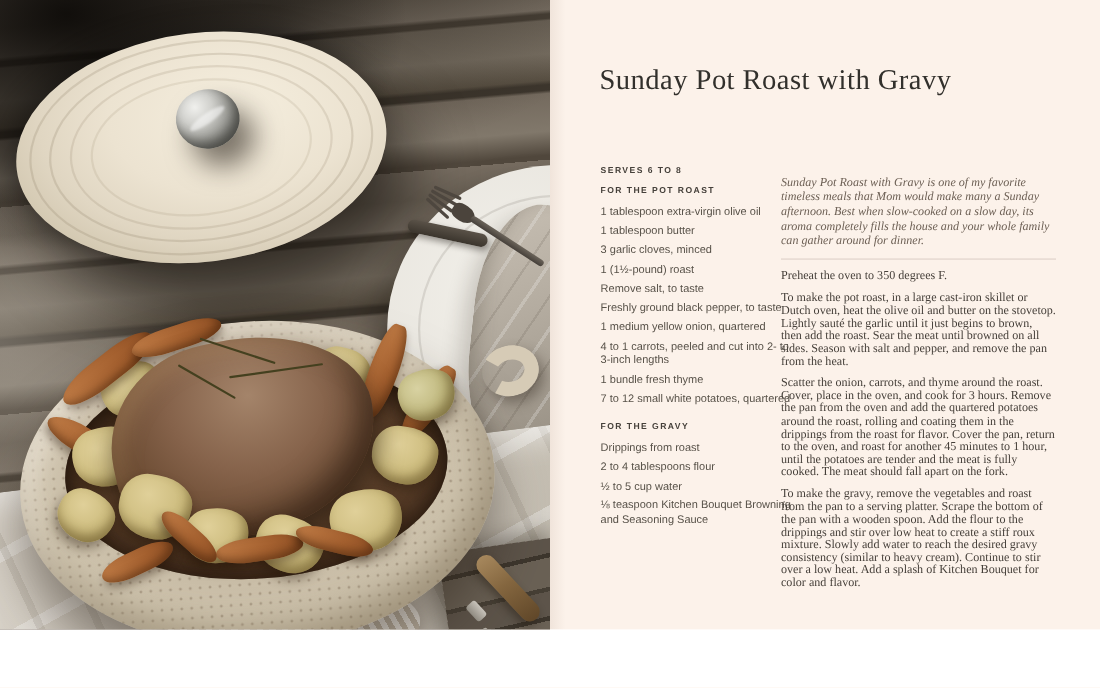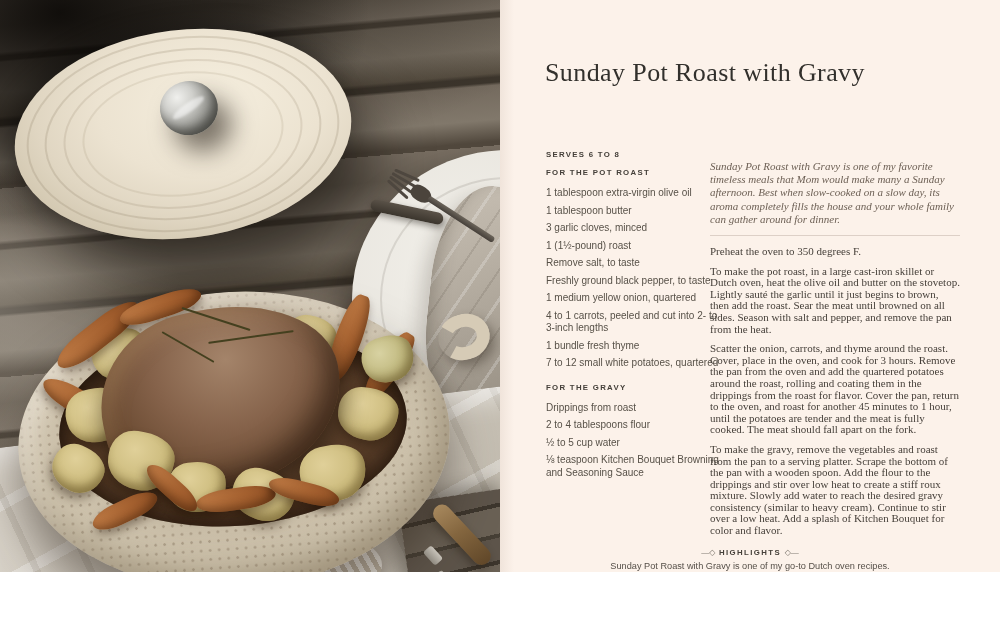--- a/index.html
+++ b/index.html
@@ -284,25 +284,17 @@
     <div class="main-col">
       <p class="intro">Sunday Pot Roast with Gravy is one of my favorite timeless meals that Mom would make many a Sunday afternoon. Best when slow-cooked on a slow day, its aroma completely fills the house and your whole family can gather around for dinner.</p>
       <hr class="divider">
       <p class="para">Preheat the oven to 350 degrees F.</p>
       <p class="para">To make the pot roast, in a large cast-iron skillet or Dutch oven, heat the olive oil and butter on the stovetop. Lightly sauté the garlic until it just begins to brown, then add the roast. Sear the meat until browned on all sides. Season with salt and pepper, and remove the pan from the heat.</p>
       <p class="para">Scatter the onion, carrots, and thyme around the roast. Cover, place in the oven, and cook for 3 hours. Remove the pan from the oven and add the quartered potatoes around the roast, rolling and coating them in the drippings from the roast for flavor. Cover the pan, return to the oven, and roast for another 45 minutes to 1 hour, until the potatoes are tender and the meat is fully cooked. The meat should fall apart on the fork.</p>
       <p class="para">To make the gravy, remove the vegetables and roast from the pan to a serving platter. Scrape the bottom of the pan with a wooden spoon. Add the flour to the drippings and stir over low heat to create a stiff roux mixture. Slowly add water to reach the desired gravy consistency (similar to heavy cream). Continue to stir over a low heat. Add a splash of Kitchen Bouquet for color and flavor.</p>
     </div>
 
 
-    <div class="highlights">
-      <div class="h-head">
-        <span class="ornament">—◇</span>
-        <span>HIGHLIGHTS</span>
-        <span class="ornament">◇—</span>
-      </div>
-      <div class="h-text">Sunday Pot Roast with Gravy is one of my go-to Dutch oven recipes.</div>
-    </div>
 
     <div class="folio num">91</div>
     <div class="folio sec">Main Dishes</div>
   </div>
 </div>
 
 </body></html>

